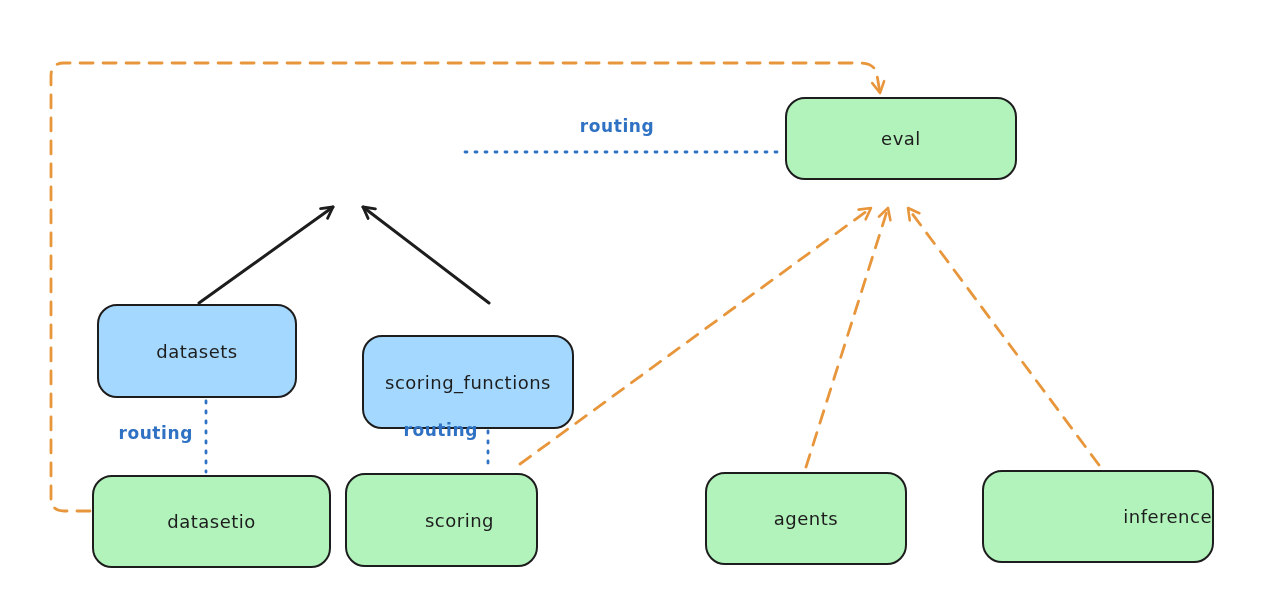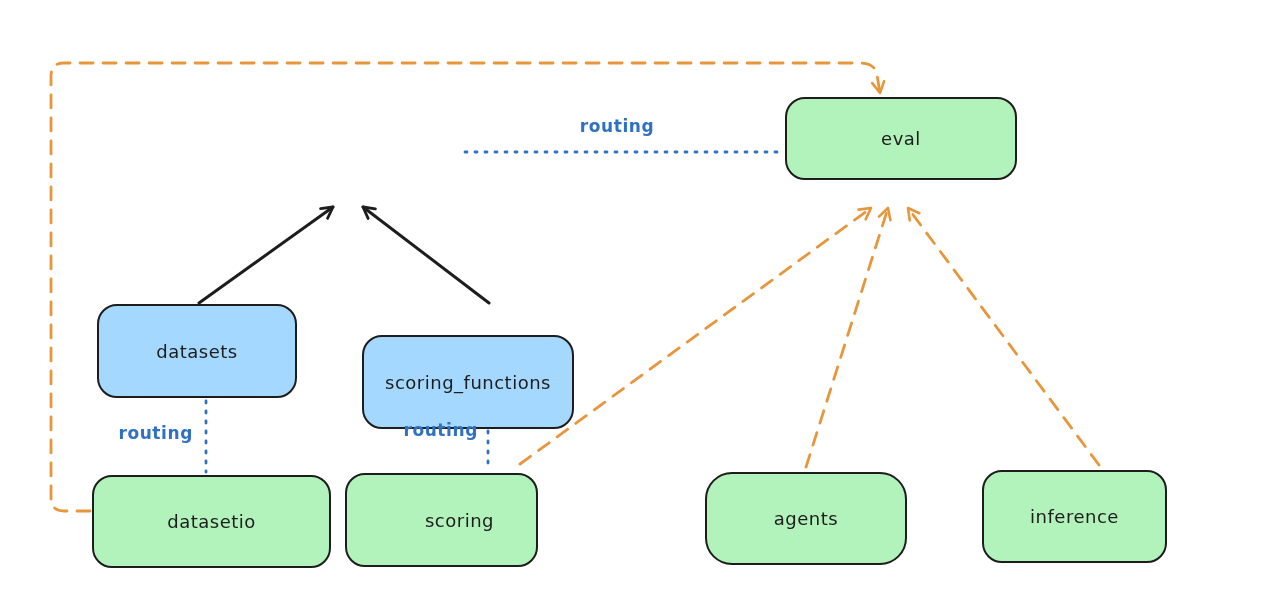--- a/index.html
+++ b/index.html
@@ -83,25 +83,25 @@
   </div>
 
   <div class="node green" style="left:92px; top:475px; width:239px; height:93px;">
     <span>datasetio</span>
   </div>
 
   <div class="node green" style="left:345px; top:473px; width:193px; height:94px;padding-left:36px;">
     <span>scoring</span>
   </div>
 
-  <div class="node green" style="left:705px; top:472px; width:202px; height:93px;border-radius:27px;">
+  <div class="node green" style="left:705px; top:472px; width:202px; height:93px;">
     <span>agents</span>
   </div>
 
-  <div class="node green" style="left:982px; top:470px; width:185px; height:93px;">
+  <div class="node green" style="left:982px; top:470px; width:232px; height:93px;justify-content:flex-end;">
     <span>inference</span>
   </div>
 
   <div class="edge-label center" style="left:557px; top:116px; width:120px;">routing</div>
 
   <div class="edge-label right" style="left:103px; top:423px; width:90px;">routing</div>
 
   <div class="edge-label right" style="left:388px; top:420px; width:90px;">routing</div>
 
 </div>

